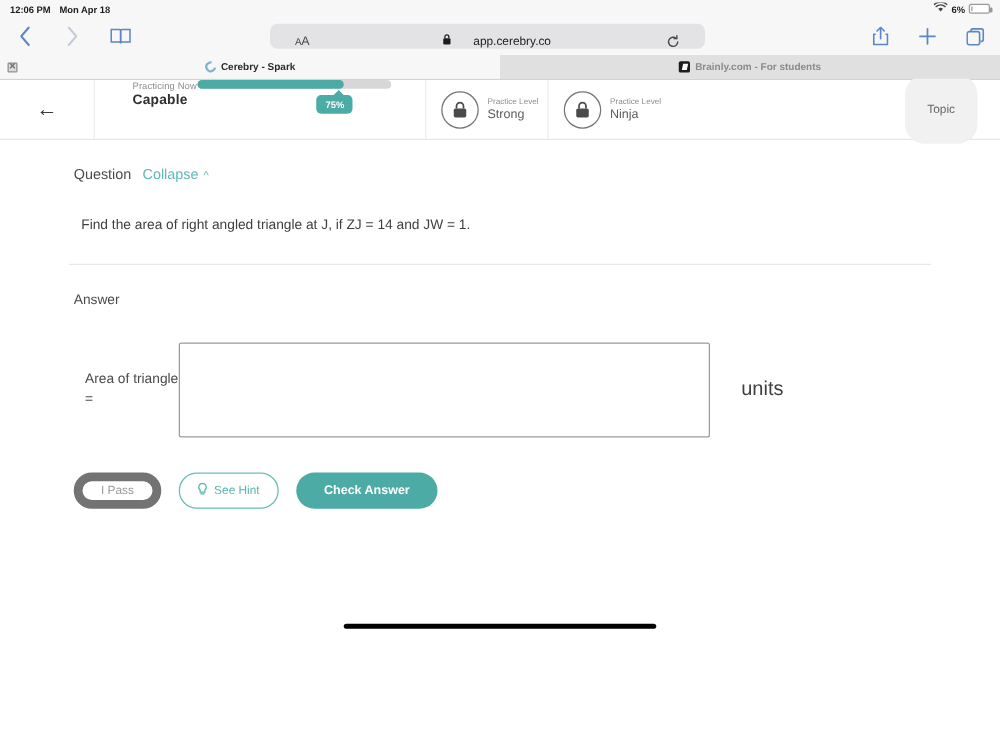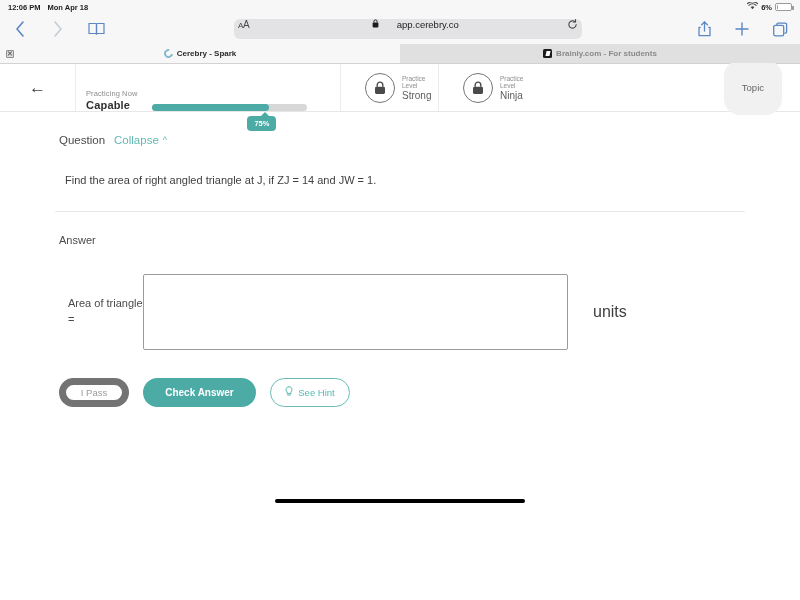--- a/index.html
+++ b/index.html
@@ -36,23 +36,23 @@
     height: 30px; background:#f7f7f7; flex: 0 0 30px;
     display:flex; align-items:center; padding: 0 10px; gap: 0;
     position: relative;
   }
   .nav-btns { display:flex; align-items:center; gap: 18px; }
   .tb-icon { width: 20px; height: 20px; display:flex; align-items:center; justify-content:center; color:#6f9fd8; }
   .tb-icon.disabled { color:#c3cdd8; }
   .tb-icon.dark { color:#5b87c4; }
 
   .addressbar {
-    position:absolute; left:234px; width: 348px; height: 20px;
+    position:absolute; left:216px; width: 348px; height: 20px;
     background:#e3e3e5; border-radius: 6px;
-    display:flex; align-items:flex-start; padding: 0 4px;
+    display:flex; align-items:flex-end; padding: 0 20px;
     font-size: 9.5px; color:#1c1c1e;
   }
   .aa { font-size:8px; color:#49494c; letter-spacing:-0.3px; font-weight:500; }
   .aa .big { font-size:10px; }
   .url-wrap { flex:1; display:flex; align-items:center; justify-content:center; gap:18px;margin-left:14px; }
   .lock-ico { display:block; }
   .reload-wrap { margin-left:auto; color:#49494c; display:flex; align-items:center; }
   .right-btns { margin-left:auto; display:flex; align-items:center; gap:18px; }
 
   
@@ -82,41 +82,41 @@
 
   
   .app-header {
     height: 48px; flex:0 0 48px; background:#ffffff;
     border-bottom:1px solid #e7e7e7;
     display:flex; align-items:stretch;
   }
   .back-cell { width: 75px; display:flex; align-items:center; justify-content:center; color:#3b3b3b; }
   .back-arrow { font-size:17px; line-height:1; }
   .progress-cell {
-    flex: 0 0 265px; display:flex; align-items:flex-end; gap:15px;
-    border-left:1px solid #ececec; padding-left: 10px; position:relative;
+    flex: 0 0 265px; display:flex; align-items:flex-start; gap:1px;
+    border-left:1px solid #ececec; padding-left: 30px; position:relative;
   }
   .prog-label .small { font-size:7.5px; color:#8d8d8d; letter-spacing:.1px; }
   .prog-label .big { font-size:11px; color:#2f2f2f; font-weight:700; letter-spacing:.2px; margin-top:1px; }
   .bar-wrap { flex:1; position:relative; }
   .bar-track { height:7px; background:#d7d7d7; border-radius:4px; width: 155px; }
   .bar-fill { height:7px; background:#4caba5; border-radius:4px; width: 75%; }
   .bar-badge {
     position:absolute; left: 95px; top: 12px;
     background:#4caba5; color:#fff; font-size:7.5px; font-weight:700;
     padding: 3px 7px; border-radius: 4px;
   }
   .bar-badge::before {
     content:""; position:absolute; top:-4px; left:14px;
     border-left:4px solid transparent; border-right:4px solid transparent;
     border-bottom:4px solid #4caba5;
   }
   .level-cell {
     flex: 0 0 98px; display:flex; align-items:center; gap:7px;
-    border-left:1px solid #ececec; padding-left: 24px;
+    border-left:1px solid #ececec; padding-left: 12px;
   }
   .lock-circle {
     width:30px; height:30px; border-radius:50%; border:1px solid #757575;
     display:flex; align-items:center; justify-content:center; flex:0 0 30px;
   }
   .lvl-txt .small { font-size:6.5px; color:#8d8d8d; }
   .lvl-txt .big { font-size:10px; color:#5c5c5c; margin-top:1px; }
   .topic-cell { flex:1; display:flex; align-items:center; justify-content:flex-end; padding-right: 18px; }
   .topic-btn {
     background:#f1f1f1; color:#666; font-size:9.5px;
@@ -327,27 +327,27 @@
     <div class="answer-label">Answer</div>
 
     <div class="answer-row">
       <div class="ans-label">Area of triangle =</div>
       <input class="ans-input" type="text" value="" placeholder="" style="">
       <span class="units">units</span>
     </div>
 
     <div class="btn-row">
       <button class="btn btn-pass">I Pass</button>
-      <button class="btn btn-check">Check Answer</button>
       <button class="btn btn-hint">
         <span class="bulb">
           <svg width="8" height="11" viewBox="0 0 8 11">
               <path d="M4 0.7 a3 3 0 0 1 1.9 5.3 V7.6 H2.1 V6 A3 3 0 0 1 4 0.7 Z" stroke="currentColor" stroke-width="1" fill="none"></path>
               <path d="M2.6 9 H5.4" stroke="currentColor" stroke-width="1" stroke-linecap="round"></path>
             </svg>
         </span>
         <span>See Hint</span>
       </button>
+      <button class="btn btn-check">Check Answer</button>
     </div>
   </div>
 
   <div class="home-ind"></div>
 </div>
 
 </body></html>

